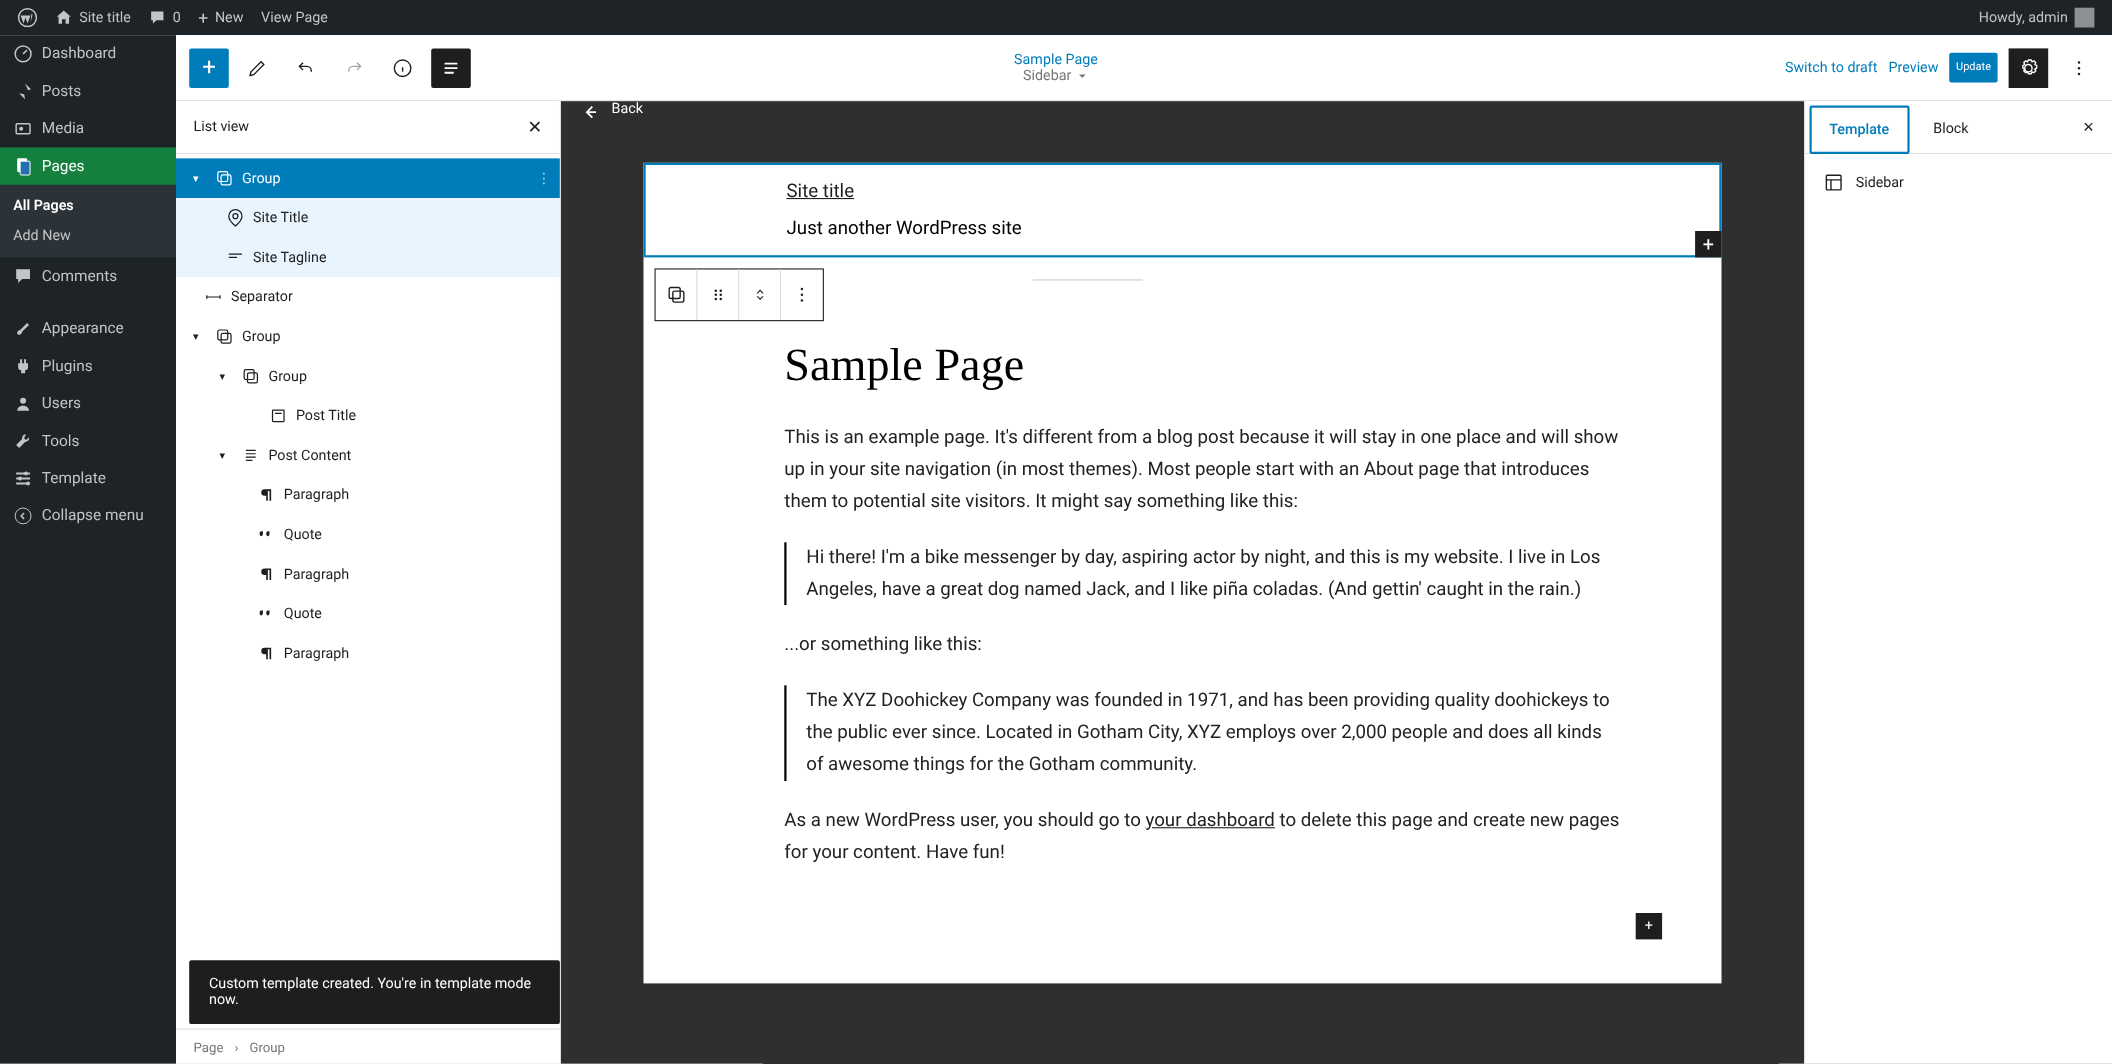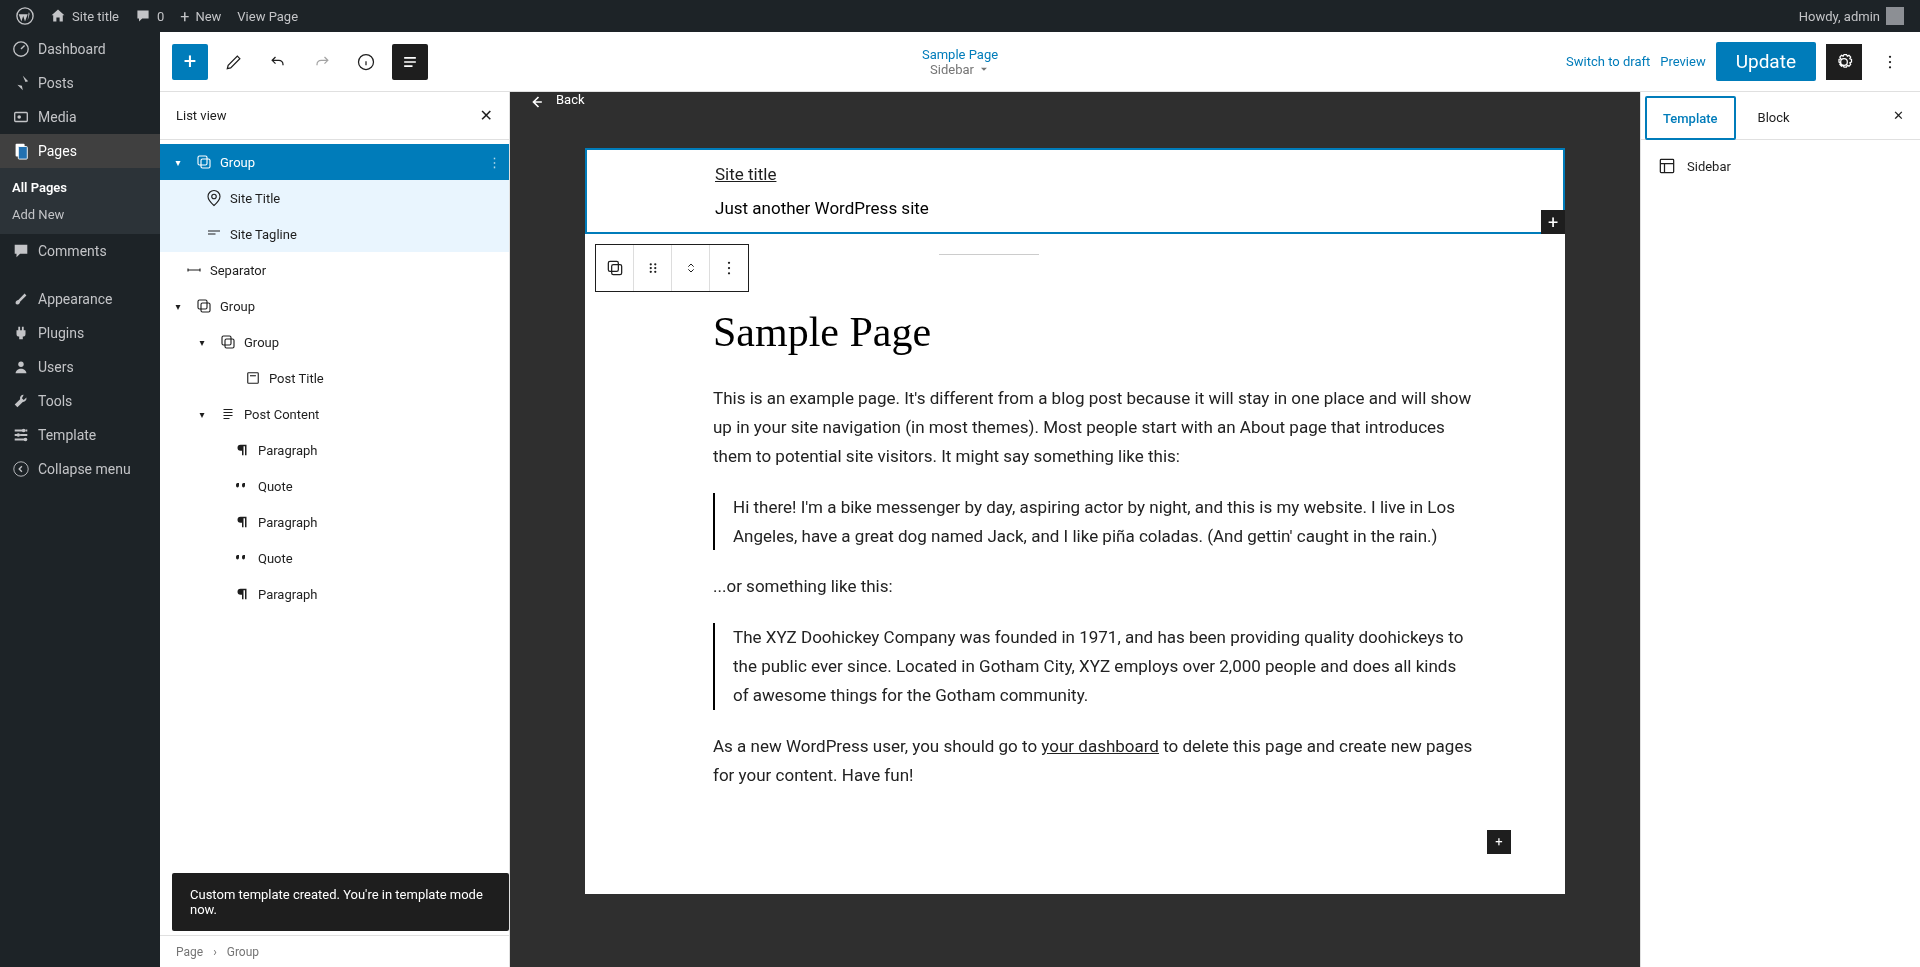--- a/index.html
+++ b/index.html
@@ -7,38 +7,38 @@
 
 .adminbar{height:32px;background:#1d2327;color:#c3c4c7;display:flex;align-items:center;padding:0 8px;font-size:13px}
 .adminbar .left{display:flex;align-items:center;gap:0}
 .adminbar .item{display:flex;align-items:center;gap:6px;padding:0 8px;height:32px;cursor:pointer}
 .adminbar .right{margin-left:auto;display:flex;align-items:center;gap:8px}
 .adminbar .avatar{width:18px;height:18px;background:#8c8f94}
 
 .layout{display:flex;height:calc(100vh - 32px)}
 .adminmenu{width:160px;background:#1d2327;color:#c3c4c7;flex-shrink:0}
 .adminmenu .m{display:flex;align-items:center;gap:8px;padding:8px 12px;cursor:pointer;font-size:14px}
-.adminmenu .m.current{background:#404040;color:#fff;position:relative}
+.adminmenu .m.current{background:#15803d;color:#fff;position:relative}
 .adminmenu .m.current::after{content:"";position:absolute;right:-8px;top:50%;transform:translateY(-50%);border:8px solid transparent;border-right-color:#fff;display:none}
 .adminmenu .sub{background:#2c3338;padding:6px 0}
 .adminmenu .sub .s{padding:6px 12px;font-size:13px;color:#c3c4c7;cursor:pointer}
 .adminmenu .sub .s.cur{color:#fff;font-weight:600}
 
 .editor{flex:1;display:flex;flex-direction:column;min-width:0}
 
 .topbar{height:60px;border-bottom:1px solid #e0e0e0;display:flex;align-items:center;padding:0 12px;gap:8px;background:#fff}
 .topbar .btn{width:36px;height:36px;display:flex;align-items:center;justify-content:center;border-radius:2px;cursor:pointer}
 .topbar .btn.primary{background:#1e1e1e;color:#fff}
 .topbar .btn.blue{background:#007cba;color:#fff}
 .topbar .center{position:absolute;left:50%;transform:translateX(-50%);text-align:center;font-size:13px}
 .topbar .center .title{color:#007cba;cursor:pointer}
 .topbar .center .sub{color:#757575;display:flex;align-items:center;justify-content:center;gap:4px}
 .topbar .right{margin-left:auto;display:flex;align-items:center;gap:10px}
 .topbar .link{color:#007cba;cursor:pointer;font-size:13px}
-.topbar .update{background:#007cba;color:#fff;padding:8px 20px;border-radius:2px;cursor:pointer;font-size:19px}
+.topbar .update{background:#007cba;color:#fff;padding:8px 6px;border-radius:2px;cursor:pointer;font-size:10px}
 .topbar .square{width:36px;height:36px;background:#1e1e1e;color:#fff;display:flex;align-items:center;justify-content:center;cursor:pointer}
 
 .bodyrow{flex:1;display:flex;min-height:0;position:relative}
 
 .listview{width:350px;border-right:1px solid #e0e0e0;background:#fff;display:flex;flex-direction:column;flex-shrink:0;position:relative}
 .listview .hdr{height:48px;display:flex;align-items:center;justify-content:space-between;padding:0 16px;border-bottom:1px solid #e0e0e0;font-size:13px}
 .listview .tree{flex:1;overflow:auto;padding:4px 0}
 .tree .row{display:flex;align-items:center;height:36px;padding:0 8px;cursor:pointer;gap:6px;font-size:13px}
 .tree .row.sel{background:#007cba;color:#fff}
 .tree .row.hl{background:#e9f5fe}

